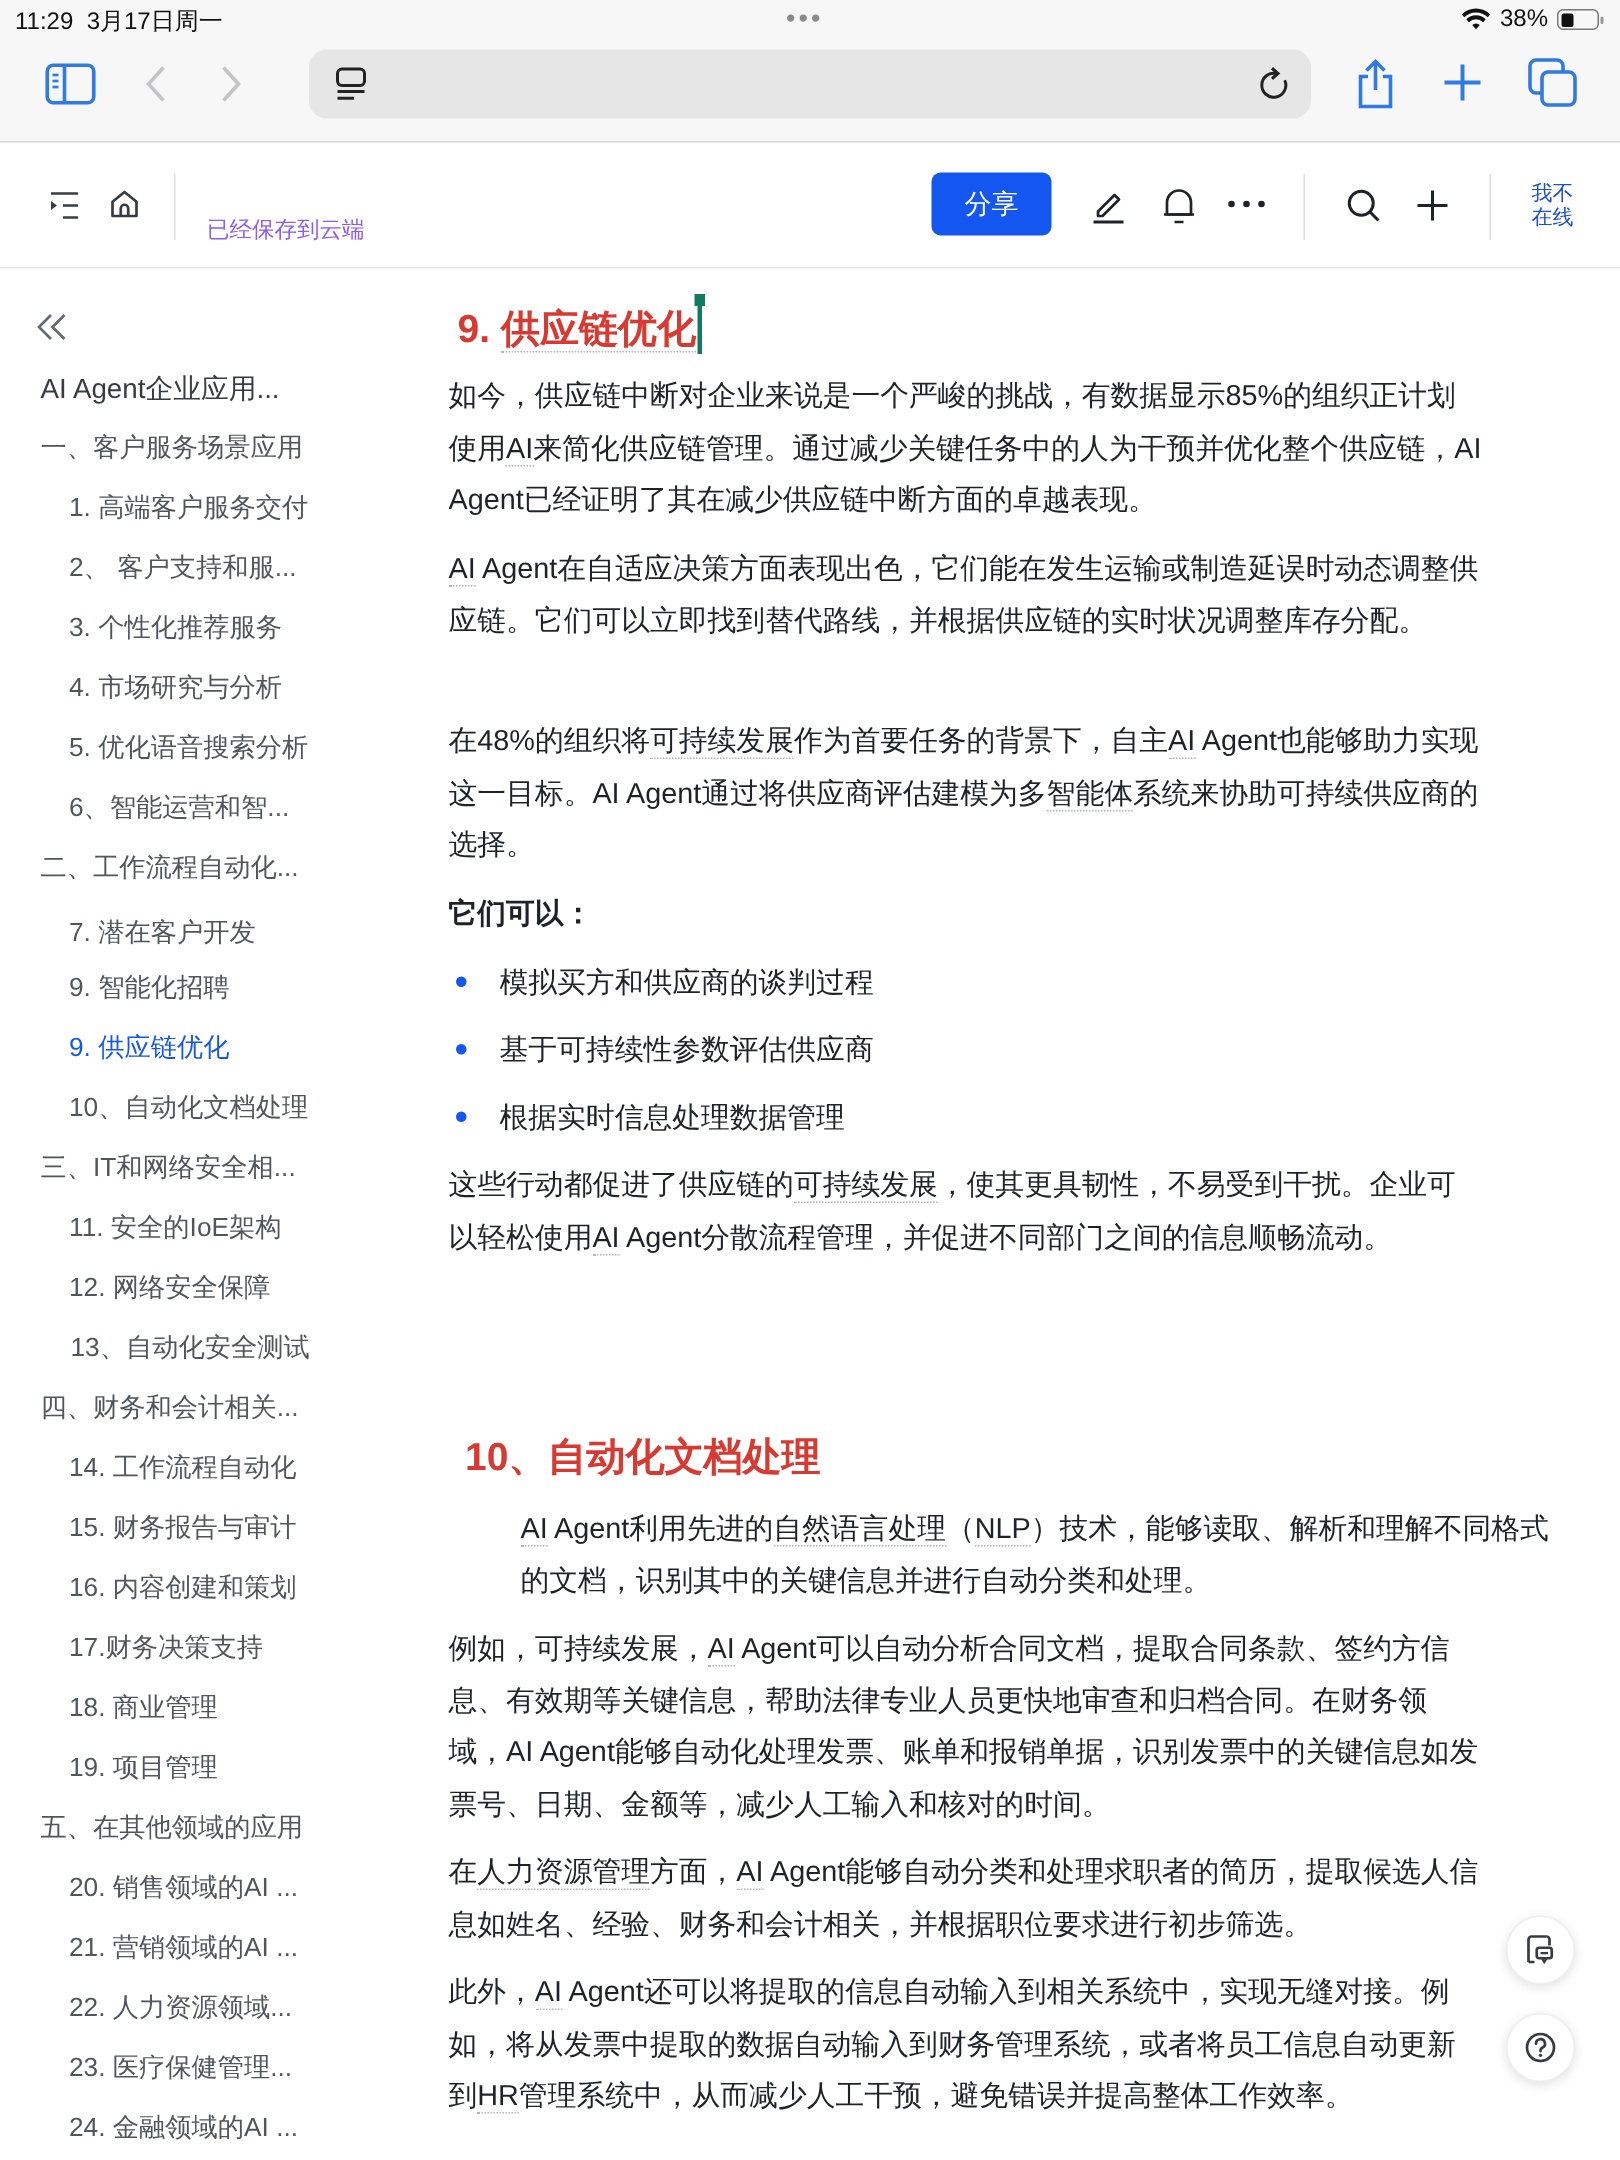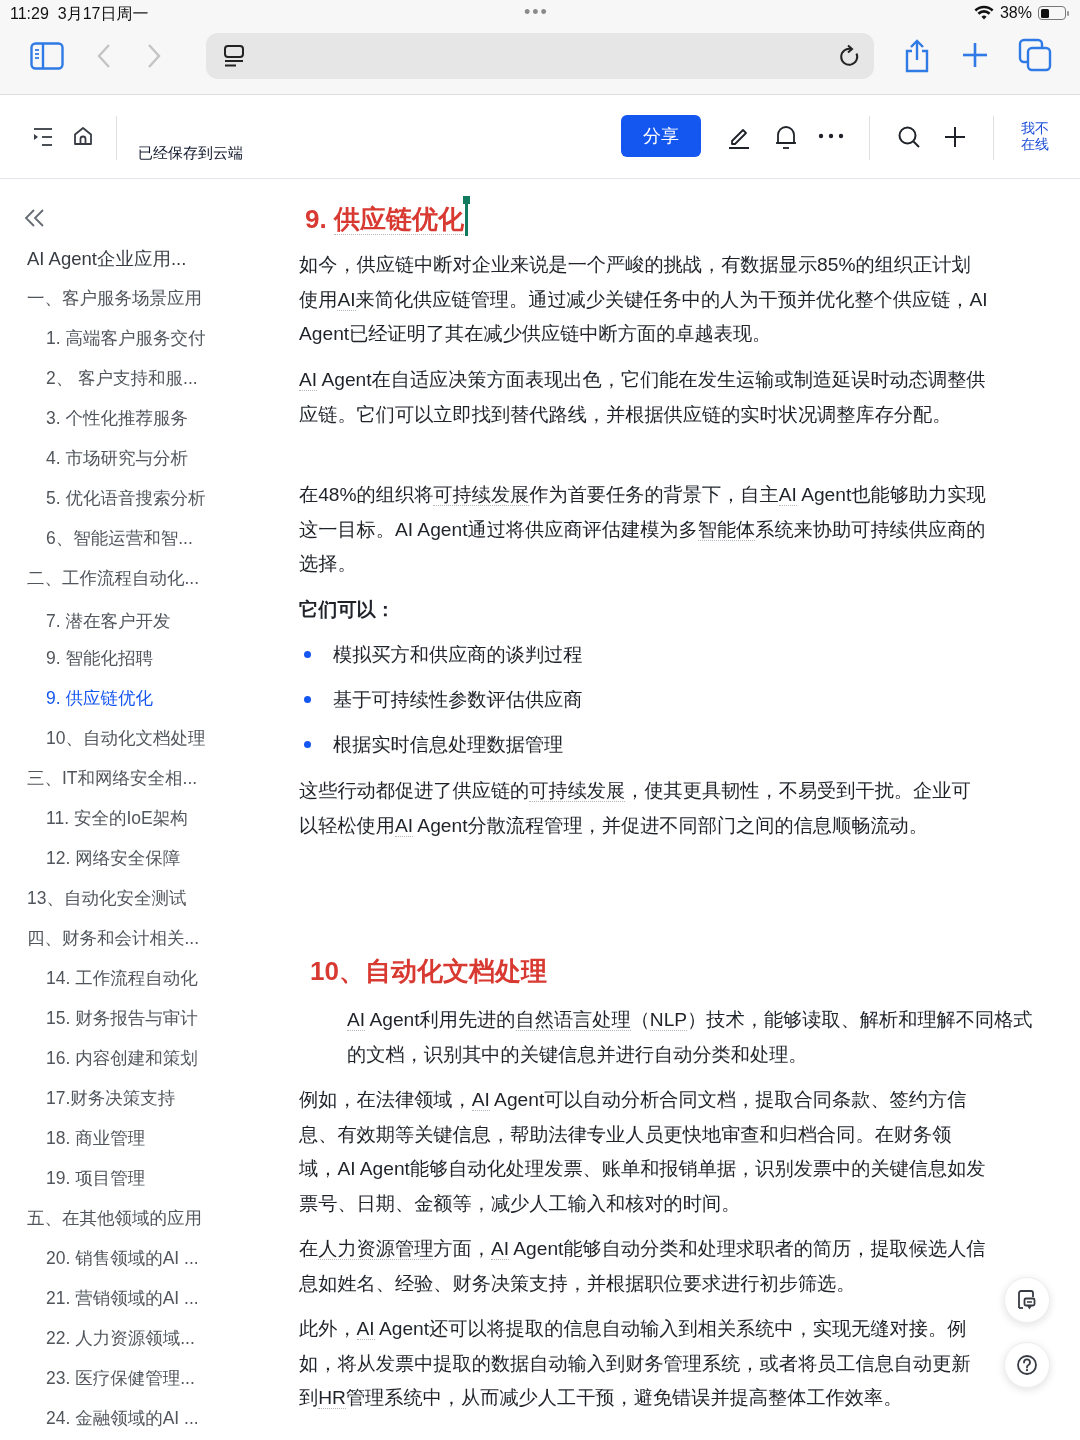--- a/index.html
+++ b/index.html
@@ -21,21 +21,21 @@
   .urlbox { position: absolute; left: 206px; top: 5px; width: 668px; height: 46px; background: #e6e6e7; border-radius: 12px; }
   .urlbox .url { position: absolute; left: 0; right: 0; top: 11px; text-align: center; font-size: 21px; color: #222; }
   .urlbox .lock { display: inline-block; width: 12px; height: 14px; background: #8e8e8e; border-radius: 2px; margin-right: 8px; vertical-align: -1px; position: relative; }
   .urlbox .lock::before { content: ""; position: absolute; left: 2px; top: -7px; width: 8px; height: 8px; border: 2px solid #8e8e8e; border-bottom: none; border-radius: 5px 5px 0 0; box-sizing: border-box; }
 
   
   .docheader { position: absolute; top: 96px; left: 0; width: 1080px; height: 83px; background: #fff; border-bottom: 1px solid #e5e6eb; }
   .breadcrumb { position: absolute; left: 146px; top: 18px; font-size: 18px; color: #1f2329; white-space: nowrap; }
   .breadcrumb .more { color: #646a73; margin-right: 14px; }
   .breadcrumb .sep { color: #8f959e; margin-right: 8px; }
-  .saved { position: absolute; left: 138px; top: 48px; font-size: 15px; color: #0f172a; }
+  .saved { position: absolute; left: 138px; top: 48px; font-size: 15px; color: #8b5cf6; }
   .vdiv { position: absolute; width: 1px; background: #dee0e3; }
   .share-btn { position: absolute; left: 621px; top: 19px; width: 80px; height: 42px; background: #1456f0; color: #fff; border-radius: 6px; font-size: 18px; display: flex; align-items: center; justify-content: center; cursor: pointer; }
   .status-text { position: absolute; left: 1021px; top: 24px; font-size: 14px; line-height: 16px; color: #1d4ed8; width: 34px; }
 
   
   .sidebar { position: absolute; top: 180px; left: 0; width: 270px; height: 1260px; }
   .collapse { position: absolute; left: 24px; top: 24px; font-size: 26px; color: #646a73; }
   .outline-item { position: absolute; font-size: 17.5px; color: #51565d; white-space: nowrap; cursor: pointer; }
   .outline-item.l0 { left: 27px; font-size: 18.5px; color: #373c43; }
   .outline-item.l1 { left: 27px; }
@@ -202,21 +202,21 @@
       <div class="outline-item l2" style="top: 306px;">5. 优化语音搜索分析</div>
       <div class="outline-item l2" style="top: 346px;">6、智能运营和智...</div>
       <div class="outline-item l1" style="top: 386px;">二、工作流程自动化...</div>
       <div class="outline-item l2" style="top: 429px;">7. 潜在客户开发</div>
       <div class="outline-item l2" style="top: 466px;">9. 智能化招聘</div>
       <div class="outline-item l2 active" style="top: 506px;">9. 供应链优化</div>
       <div class="outline-item l2" style="top: 546px;">10、自动化文档处理</div>
       <div class="outline-item l1" style="top: 586px;">三、IT和网络安全相...</div>
       <div class="outline-item l2" style="top: 626px;">11. 安全的IoE架构</div>
       <div class="outline-item l2" style="top: 666px;">12. 网络安全保障</div>
-      <div class="outline-item l1" style="top: 706px;">13、自动化安全测试</div>
+      <div class="outline-item l1" style="top: 706px; margin-left: 20px;">13、自动化安全测试</div>
       <div class="outline-item l1" style="top: 746px;">四、财务和会计相关...</div>
       <div class="outline-item l2" style="top: 786px;">14. 工作流程自动化</div>
       <div class="outline-item l2" style="top: 826px;">15. 财务报告与审计</div>
       <div class="outline-item l2" style="top: 866px;">16. 内容创建和策划</div>
       <div class="outline-item l2" style="top: 906px;">17.财务决策支持</div>
       <div class="outline-item l2" style="top: 946px;">18. 商业管理</div>
       <div class="outline-item l2" style="top: 986px;">19. 项目管理</div>
       <div class="outline-item l1" style="top: 1026px;">五、在其他领域的应用</div>
       <div class="outline-item l2" style="top: 1066px;">20. 销售领域的AI ...</div>
       <div class="outline-item l2" style="top: 1106px;">21. 营销领域的AI ...</div>
@@ -253,25 +253,25 @@
     <span>这些行动都促进了供应链的</span><span class="dotted">可持续发展</span><span>，使其更具韧性，不易受到干扰。企业可以轻松使用</span><span class="dotted">AI</span><span> Agent分散流程管理，并促进不同部门之间的信息顺畅流动。</span>
   </div>
 
   <div class="h2" style="left:11px;top:774px;">10、自动化文档处理</div>
 
   <div class="para" style="top:823px;margin-left:48px;">
     <span class="dotted">AI</span><span> Agent利用先进的</span><span class="dotted">自然语言处理</span><span>（</span><span class="dotted">NLP</span><span>）技术，能够读取、解析和理解不同格式的文档，识别其中的关键信息并进行自动分类和处理。</span>
   </div>
 
   <div class="para" style="top:903px;">
-    <span>例如，在法律领域，</span><span class="dotted">AI</span><span> Agent可以自动分析合同文档，提取合同条款、签约方信息、有效期等关键信息，帮助法律专业人员更快地审查和归档合同。在财务领域，AI Agent能够自动化处理发票、账单和报销单据，识别发票中的关键信息如发票号、日期、金额等，减少人工输入和核对的时间。</span>
+    <span>例如，可持续发展，</span><span class="dotted">AI</span><span> Agent可以自动分析合同文档，提取合同条款、签约方信息、有效期等关键信息，帮助法律专业人员更快地审查和归档合同。在财务领域，AI Agent能够自动化处理发票、账单和报销单据，识别发票中的关键信息如发票号、日期、金额等，减少人工输入和核对的时间。</span>
   </div>
 
   <div class="para" style="top:1052px;">
-    <span>在</span><span class="dotted">人力资源管理</span><span>方面，</span><span class="dotted">AI</span><span> Agent能够自动分类和处理求职者的简历，提取候选人信息如姓名、经验、财务决策支持，并根据职位要求进行初步筛选。</span>
+    <span>在</span><span class="dotted">人力资源管理</span><span>方面，</span><span class="dotted">AI</span><span> Agent能够自动分类和处理求职者的简历，提取候选人信息如姓名、经验、财务和会计相关，并根据职位要求进行初步筛选。</span>
   </div>
 
   <div class="para" style="top:1132px;">
     <span>此外，</span><span class="dotted">AI</span><span> Agent还可以将提取的信息自动输入到相关系统中，实现无缝对接。例如，将从发票中提取的数据自动输入到财务管理系统，或者将员工信息自动更新到</span><span class="dotted">HR</span><span>管理系统中，从而减少人工干预，避免错误并提高整体工作效率。</span>
   </div>
 </div>
 
 <div class="fab" style="top:1277px;">
   <svg width="20" height="22" viewBox="0 0 20 22">
       <path d="M14 2H4a2 2 0 0 0-2 2v15" fill="none" stroke="#373c43" stroke-width="1.8"></path>

